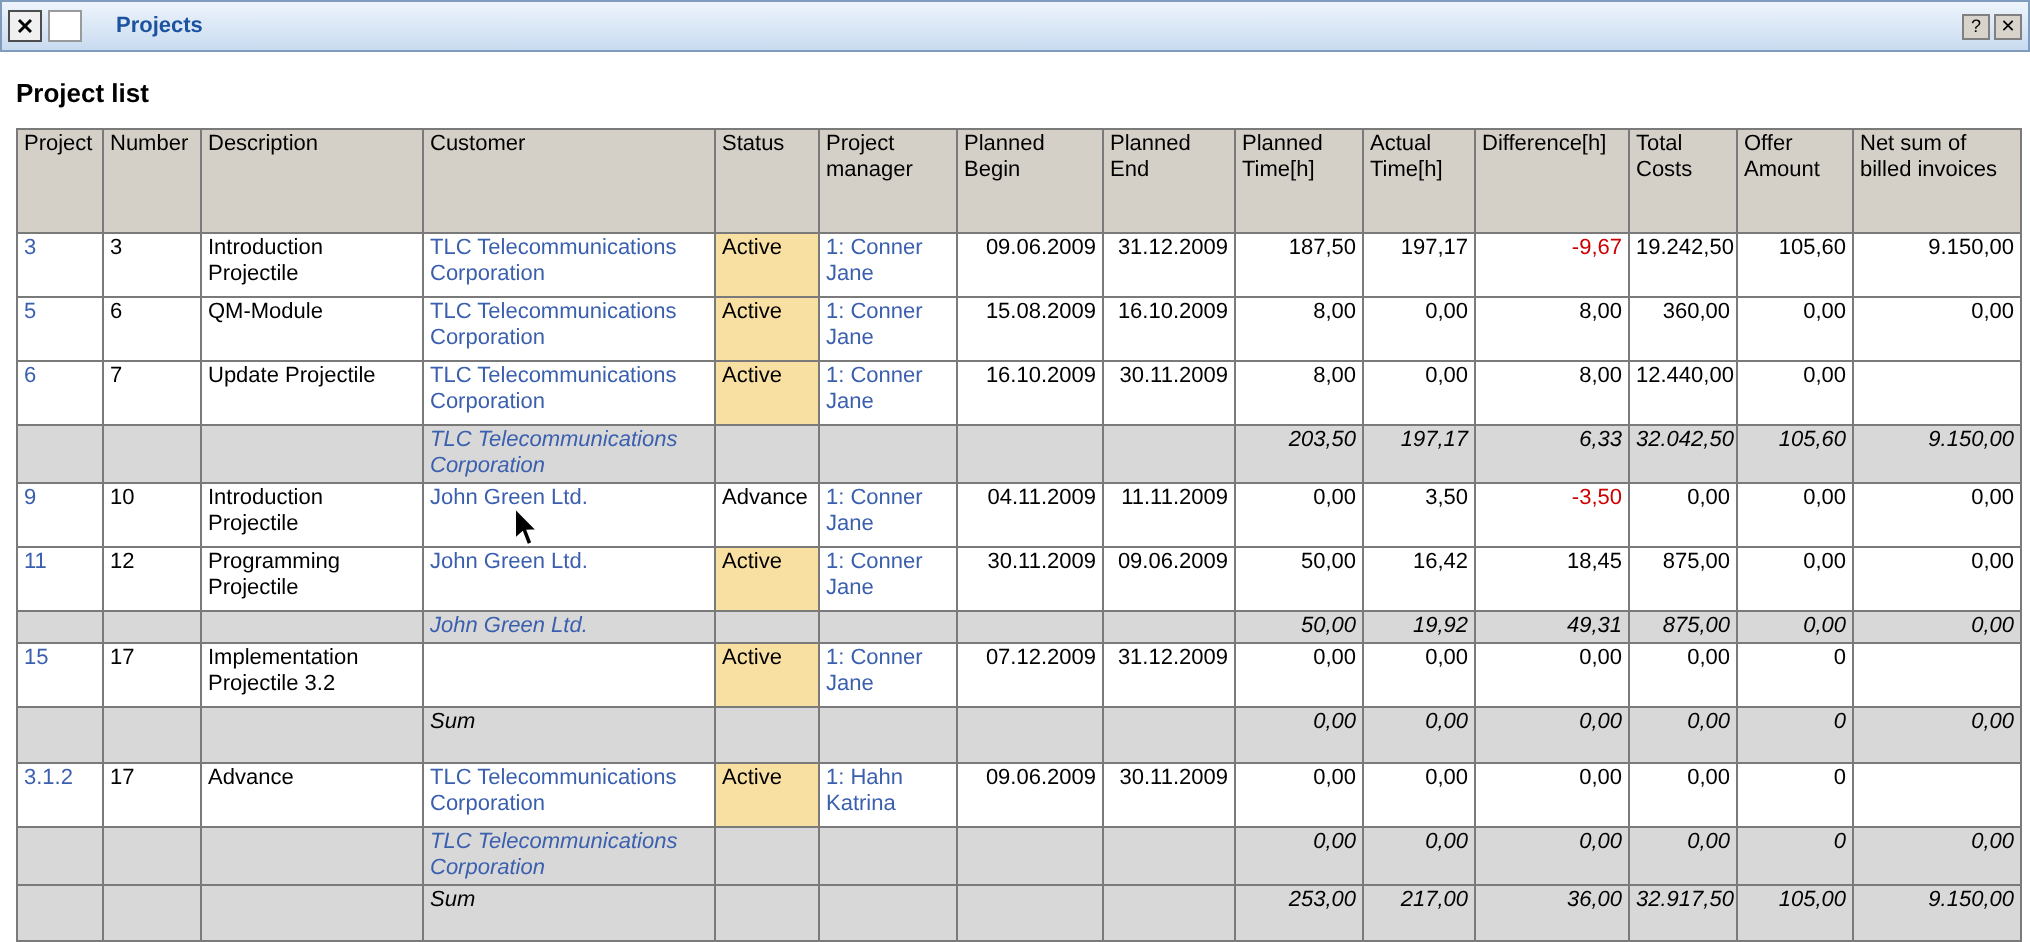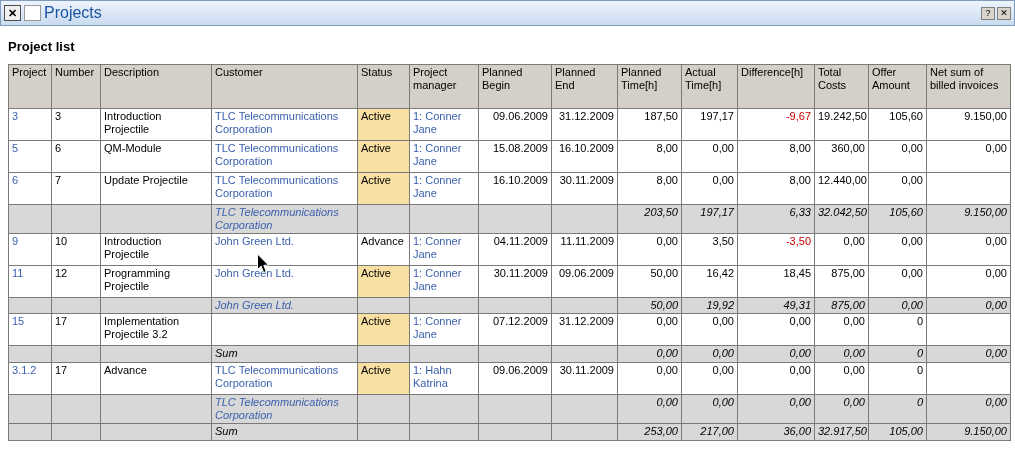--- a/index.html
+++ b/index.html
@@ -12,46 +12,46 @@
     height:24px; background:linear-gradient(#eef4fc,#c9dbf0);
     border:1px solid #7f9cbd; display:flex; align-items:center;
     padding:0 3px; gap:3px; position:relative;
   }
   .tb-btn {
     width:17px; height:16px; border:1px solid #4d4d4d; background:#f0f0f0;
     display:flex; align-items:center; justify-content:center;
     font-size:11px; font-weight:bold; color:#000; cursor:pointer; box-sizing:border-box;
   }
   .tb-btn.blank { background:#ffffff; border-color:#9a9a9a; }
-  .tb-title { color:#1b53a0; font-weight:normal; font-size:16px; }
+  .tb-title { color:#1b53a0; font-weight:bold; font-size:11px; margin-left:14px; }
   .tb-right { margin-left:auto; display:flex; gap:2px; align-items:center; }
   .mini {
     width:14px; height:13px; font-size:9px; line-height:11px; text-align:center;
     border:1px solid #808080; background:#d8d4cc; padding:0; cursor:pointer;
     font-family:"Liberation Sans", sans-serif; box-sizing:border-box;
   }
   
   .page-heading { font-size:13px; font-weight:bold; color:#000; margin:13px 0 10px 8px; }
   
   table.projects {
     border-collapse:collapse; table-layout:fixed; width:1002px;
     margin-left:8px; font-size:11px; color:#000;
   }
   table.projects th, table.projects td {
     border:1px solid #7a7a7a; vertical-align:top; padding:1px 3px;
     overflow:hidden; line-height:13px; box-sizing:border-box;
   }
   table.projects th {
     background:var(--header-bg,#d4d0c8); font-weight:normal; text-align:left;
-    height:44px;
+    height:52px;
     margin-top:32px;
   }
   tr.data { height:32px; }
   tr.summary { height:16px; }
-  tr.sum { height:17px; }
+  tr.sum { height:28px; }
   tr.summary td, tr.sum td { background:var(--summary-bg,#d8d8d8); font-style:italic; }
   td.num { text-align:right; }
   td.hl { background:var(--status-active-bg,#f8dfa2); }
   .link { color:var(--link,#3a5fae); cursor:pointer; }
   td.neg { color:var(--negative,#cc0000); }
   
   .cursor { position:absolute; left:256px; top:253px; pointer-events:none; }
 </style>
 </head>
 <body>

